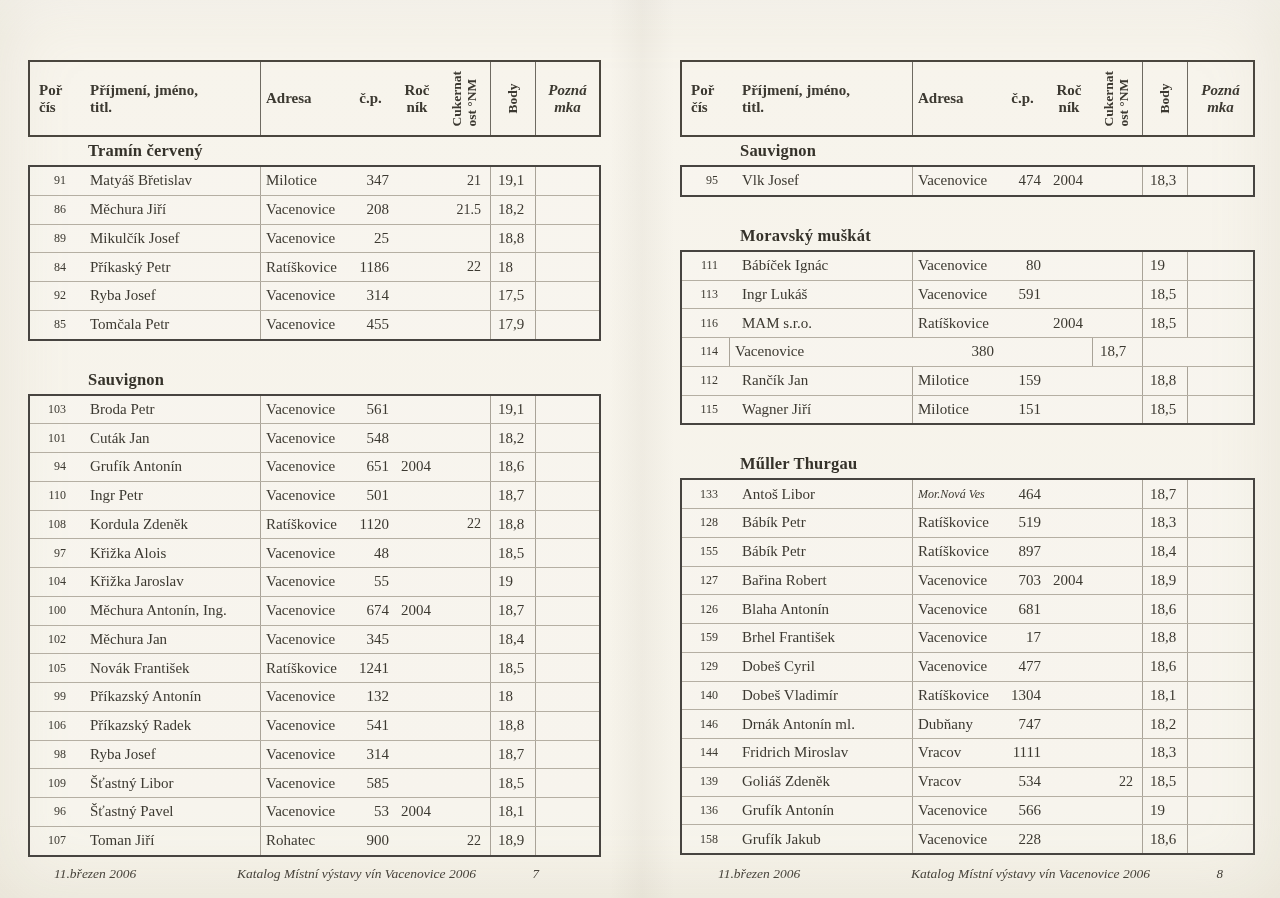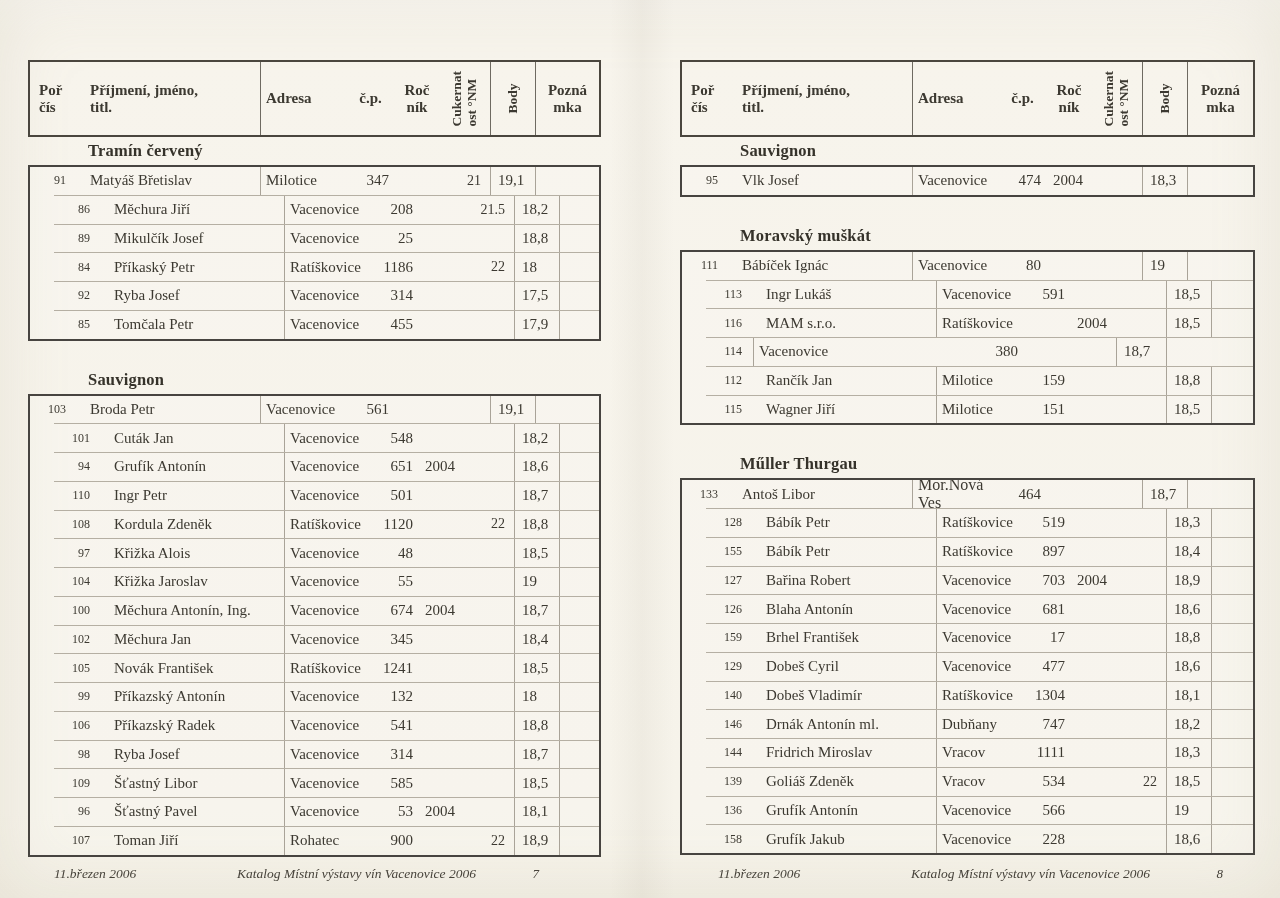--- a/index.html
+++ b/index.html
@@ -27,42 +27,42 @@
     border:2px solid #4a463e;box-sizing:border-box;}
   .hcell{display:flex;align-items:center;font-weight:bold;font-size:15px;line-height:1.12;
     white-space:pre-line;box-sizing:border-box;}
   .h-num{padding-left:9px;}
   .h-name{padding-left:13px;}
   .h-addr{padding-left:5px;border-left:1px solid #6e6a61;}
   .h-cp{justify-content:center;}
   .h-vintage{justify-content:center;text-align:center;}
   .h-sugar{justify-content:center;}
   .h-points{justify-content:center;border-left:1px solid #6e6a61;}
-  .h-note{justify-content:center;text-align:center;border-left:1px solid #6e6a61;}
+  .h-note{justify-content:center;text-align:center;border-left:1px solid #6e6a61;font-style:italic;}
   .rot{transform:rotate(-90deg);white-space:pre-line;font-size:13.5px;line-height:1.1;text-align:left;}
 
   
   .sections{position:absolute;top:137px;left:0;right:0;}
   .section{margin-top:29px;}
   .section:first-child{margin-top:4px;}
   .sec-title{font-weight:bold;font-size:16.5px;letter-spacing:0.2px;color:#35322a;
     padding-left:60px;margin-bottom:4px;height:20px;line-height:20px;}
   .tbl{border:2px solid #474440;box-sizing:border-box;background:rgba(255,255,255,0.15);}
   .row{height:27.75px;}
-  .row + .row{border-top:1px solid #b5afa3;margin-left:24px;}
+  .row + .row{border-top:1px solid #b5afa3;}
   .cell{display:flex;align-items:center;font-size:15px;box-sizing:border-box;overflow:hidden;}
   .c-num{justify-content:flex-end;padding-right:11px;font-size:12px;}
   .c-name{padding-left:13px;}
   .c-addr{padding-left:5px;border-left:1px solid #a9a398;}
   .c-cp{justify-content:flex-end;padding-right:5px;}
   .c-vintage{padding-left:7px;}
   .c-sugar{justify-content:flex-end;padding-right:9px;font-size:14px;}
   .c-points{padding-left:7px;border-left:1px solid #a9a398;}
   .c-note{border-left:1px solid #a9a398;}
-  .small{font-size:16px;}
+  .small{font-size:12px;font-style:italic;}
 
   .footer{position:absolute;top:849px;left:0;right:0;display:flex;align-items:baseline;
     font-size:13.5px;font-style:italic;color:#46423a;margin-top:17px;}
   .page-l .footer{padding-left:26px;padding-right:62px;}
   .page-r .footer{padding-left:38px;padding-right:32px;}
   .f-date{width:160px;}
   .f-title{flex:1;text-align:center;}
   .f-page{width:40px;text-align:right;font-size:13px;}
 </style>
 </head>

